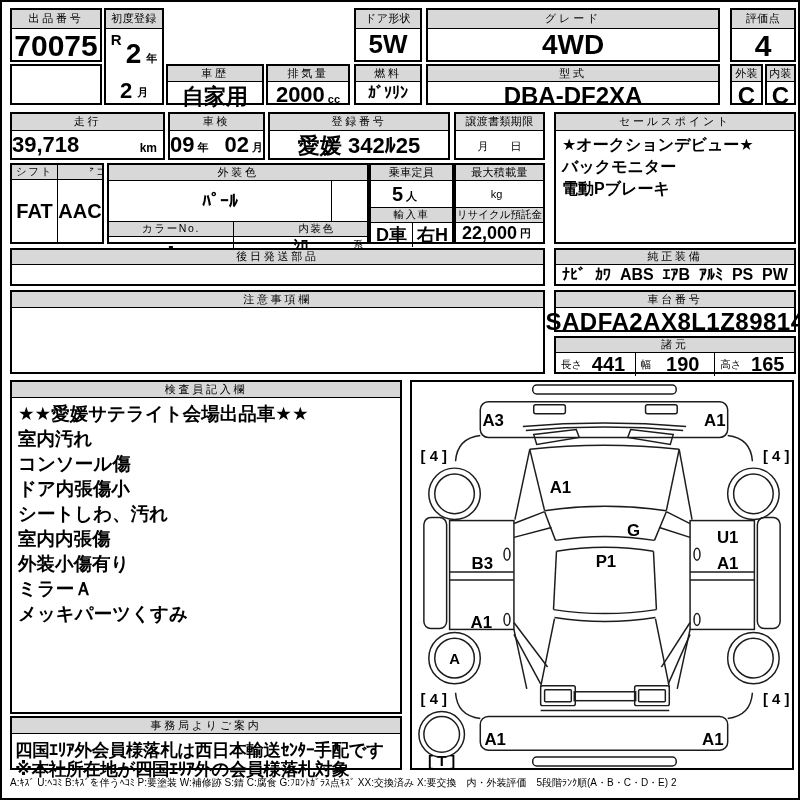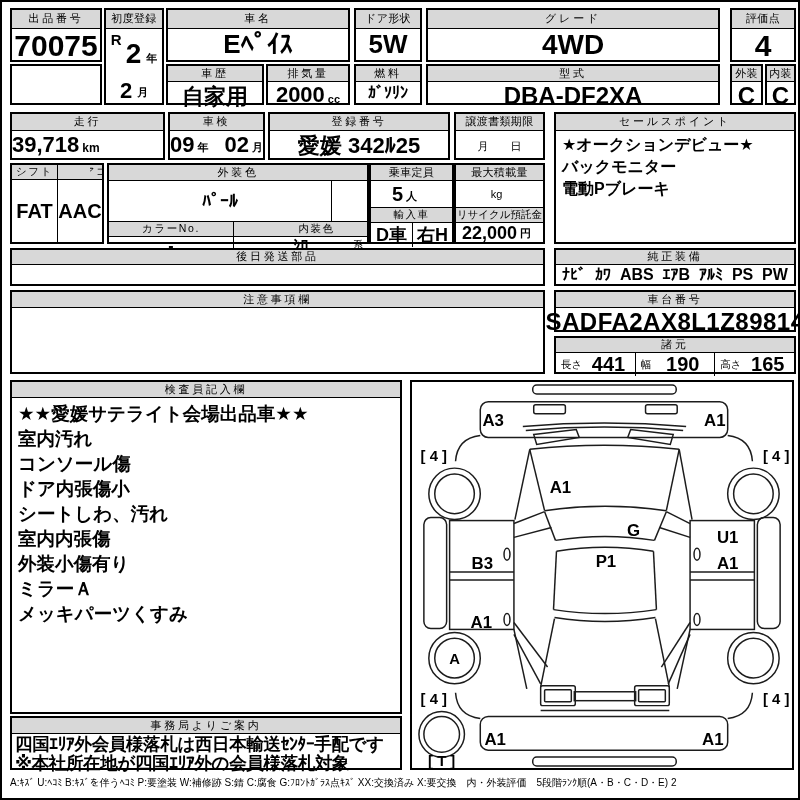--- a/index.html
+++ b/index.html
@@ -10,31 +10,31 @@
   .hdr{background:var(--hbg);border-bottom:1px solid var(--ln);font-size:11px;text-align:center;letter-spacing:.25em;white-space:nowrap;overflow:hidden;flex:0 0 auto;color:#000;}
   .hdr.tight{letter-spacing:.03em;}
   .hd18{height:18px;line-height:17px;}
   .hd16{height:16px;line-height:15px;}
   .hd15{height:15px;line-height:14px;}
   .hd14{height:14px;line-height:13px;}
   .val{flex:1;display:flex;align-items:center;justify-content:center;font-weight:bold;color:#000;position:relative;}
   .f30{font-size:30px;} .f28{font-size:28px;} .f26{font-size:26px;} .f24{font-size:24px;}
   .f22{font-size:22px;border-radius:8px;} .f20{font-size:20px;} .f18{font-size:18px;} .f16{font-size:16px;}
   .unit{font-size:11px;font-weight:bold;margin-left:3px;align-self:flex-end;padding-bottom:3px;}
-  .right{justify-content:flex-start;padding-right:6px;}
+  .right{justify-content:space-between;padding-right:6px;}
   .row{display:flex;flex:0 0 auto;box-sizing:border-box;}
   .row .cell{display:flex;align-items:center;justify-content:center;font-weight:bold;box-sizing:border-box;position:relative;}
   .row .cell.div{border-right:1px solid var(--ln);}
   .rowhdr{display:flex;flex:0 0 auto;background:var(--hbg);border-top:1px solid var(--ln);border-bottom:1px solid var(--ln);box-sizing:border-box;gap:32px;}
   .rowhdr .cell{font-size:10.5px;font-weight:normal;display:flex;align-items:center;justify-content:center;letter-spacing:.15em;white-space:nowrap;overflow:hidden;box-sizing:border-box;}
   .rowhdr .cell.div{border-right:1px solid var(--ln);}
   .lines{white-space:pre-line;font-weight:bold;text-align:left;color:#000;}
   .sales-lines{flex:1;font-size:16px;line-height:22px;padding:3px 6px;}
   .insp-lines{flex:1;font-size:18.5px;line-height:25px;padding:3px 6px;}
-  .office-lines{flex:1;font-size:17.5px;line-height:19px;padding:1px 3px;letter-spacing:-0.02em;}
+  .office-lines{flex:1;font-size:17.5px;line-height:19px;padding:7px 3px;letter-spacing:-0.02em;}
   .legend{position:absolute;left:8px;top:774px;width:788px;font-size:10px;color:#000;white-space:nowrap;}
   .firstreg{flex:1;display:flex;flex-direction:column;align-items:stretch;}
   .fr-row{display:flex;align-items:flex-end;justify-content:center;font-weight:bold;}
   .fr-era{font-size:15px;align-self:flex-start;margin:2px 4px 0 0;}
   .fr-big{font-size:28px;line-height:30px;}
   .fr-sm{font-size:22px;line-height:24px;}
   .fr-unit{font-size:11px;margin-left:5px;padding-bottom:3px;}
   .suffix-right{position:absolute;right:4px;bottom:3px;font-size:10px;font-weight:normal;}
   .dim-cell{flex:1;display:flex;align-items:center;box-sizing:border-box;}
   .dim-label{font-size:10.5px;padding-left:5px;}
@@ -62,24 +62,20 @@
         <span class="fr-big">2</span>
         <span class="fr-unit">年</span>
       </div>
       <div class="fr-row" style="flex:1">
         <span class="fr-sm">2</span>
         <span class="fr-unit">月</span>
       </div>
     </div>
   </div>
 
-  <div class="box" style="left:164px;top:6px;width:184px;height:54px">
-    <div class="hdr hd18">車名</div>
-    <div class="val f26">Eﾍﾟｲｽ</div>
-  </div>
   <div class="box" style="left:164px;top:62px;width:98px;height:41px">
     <div class="hdr hd15">車歴</div>
     <div class="val f22">自家用</div>
   </div>
   <div class="box" style="left:264px;top:62px;width:84px;height:41px">
     <div class="hdr hd15">排気量</div>
     <div class="val f22">
       <span>2000</span>
       <span class="unit">cc</span>
     </div>

